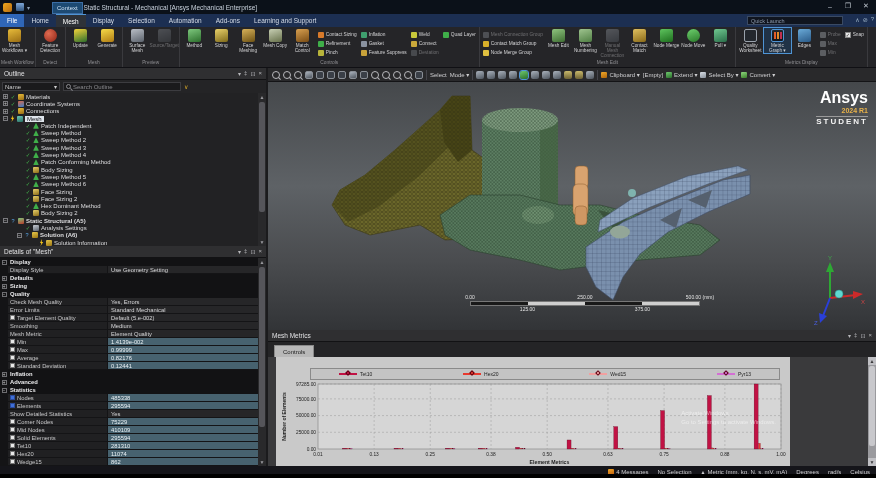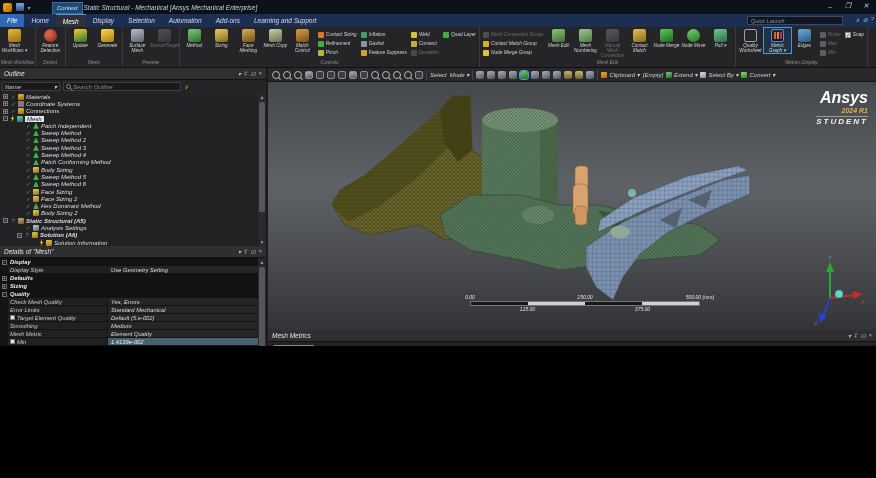--- a/index.html
+++ b/index.html
@@ -1,18 +1,18 @@
 <!DOCTYPE html>
 <html><head>
 <meta charset="utf-8">
 <style>
   html,body{margin:0;padding:0;background:#000;}
   *{box-sizing:border-box;}
-  .app{position:relative;width:876px;height:346px;background:#1b1b1d;overflow:hidden;
-       font-family:"Liberation Sans",sans-serif;color:#d4d4d6;font-style:italic;-webkit-font-smoothing:antialiased;}
+  .app{position:relative;width:876px;height:474px;background:#1b1b1d;overflow:hidden;
+       font-family:"Liberation Sans",sans-serif;color:#d4d4d6;-webkit-font-smoothing:antialiased;}
 
   
   .titlebar{position:absolute;left:0;top:0;width:876px;height:14px;background:#0b1119;display:flex;align-items:center;}
   .tb-appicon{width:9px;height:9px;margin-left:3px;border-radius:2px;background:linear-gradient(135deg,#f0a81e,#b86c10);}
   .tb-save{width:8px;height:8px;margin-left:4px;background:linear-gradient(180deg,#7fa8d8,#33567f);border-radius:1px;}
   .tb-caret{font-size:6px;color:#8fa0b5;margin-left:3px;}
   .context-tab{position:absolute;left:52px;top:2px;height:12px;padding:0 4px;background:#1d4a73;border:1px solid #3c6ea5;
     color:#cfe2f4;font-size:6px;display:flex;align-items:center;}
   .tb-title{margin-left:44px;font-size:6.5px;color:#c9d2dd;white-space:nowrap;}
   .tb-winbtns{position:absolute;right:2px;top:0;display:flex;gap:2px;}

